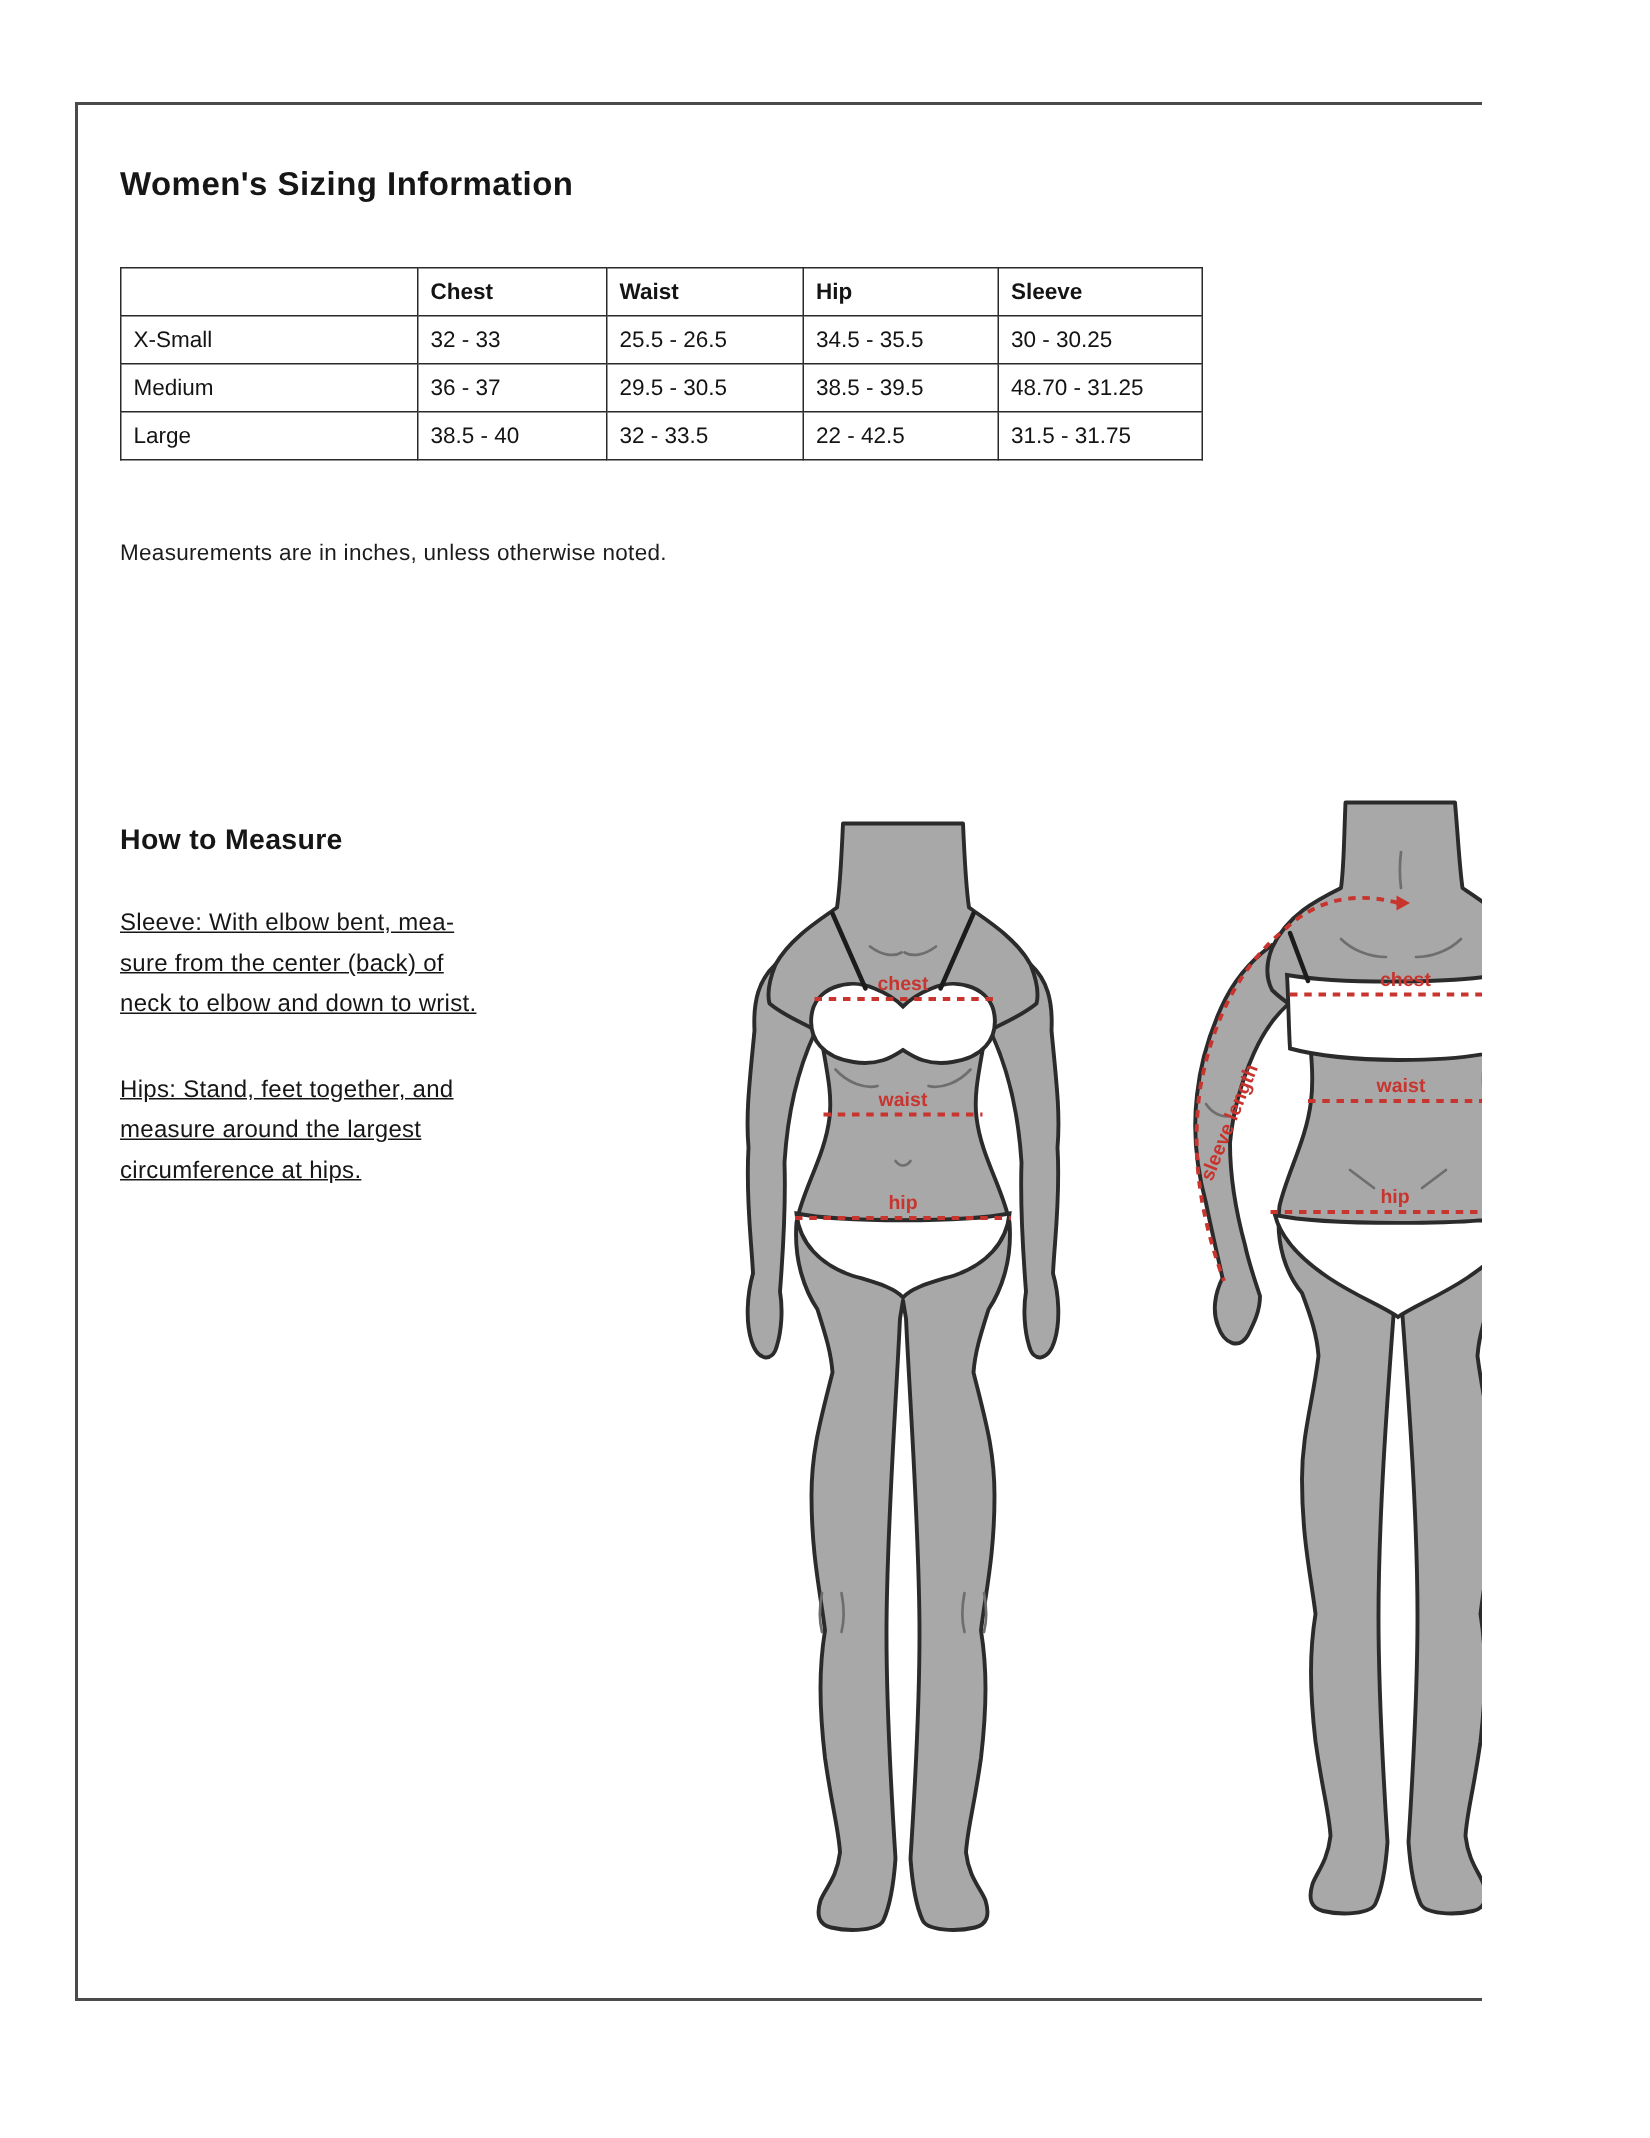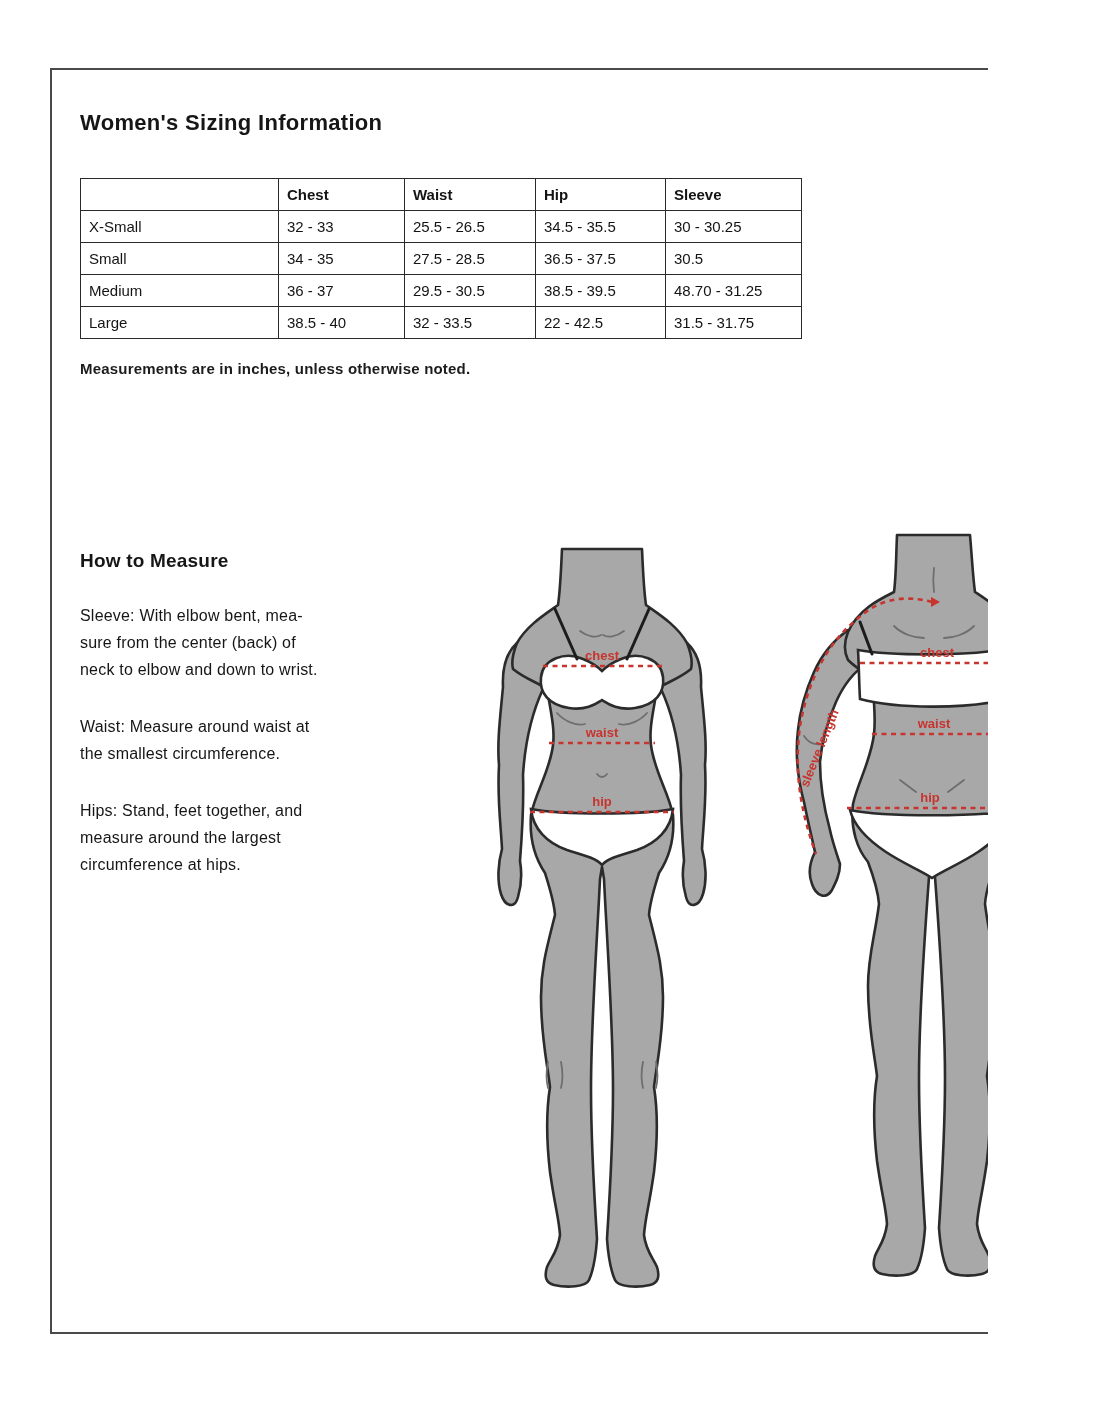--- a/index.html
+++ b/index.html
@@ -19,25 +19,25 @@
     position:absolute;left:28px;top:108px;border-collapse:collapse;
     font-size:15px;color:#141414;table-layout:fixed;
   }
   table.size-table th,table.size-table td{
     border:1.6px solid #2a2a2a;padding:6px 8px;text-align:left;vertical-align:middle;
     height:19px;white-space:nowrap;
   }
   table.size-table th{font-weight:bold;}
   .col0{width:181px;} .col1{width:109px;} .col2{width:114px;} .col3{width:113px;} .col4{width:119px;margin-top:20px;}
   .note{
-    position:absolute;left:28px;top:290px;font-size:15px;font-weight:bold;color:#1c1c1c;letter-spacing:0.2px;
+    position:absolute;left:28px;top:290px;font-size:15px;font-weight:normal;color:#1c1c1c;letter-spacing:0.2px;
   }
   .measure-col{position:absolute;left:28px;top:480px;width:350px;font-size:16px;color:#161616;}
   .measure-heading{margin:0 0 30px 0;font-size:19px;font-weight:bold;letter-spacing:0.2px;}
-  .para{margin:0 0 30px 0;line-height:27px;white-space:pre-line;letter-spacing:0.2px;}
+  .para{margin:0 0 30px 0;line-height:27px;white-space:pre-line;letter-spacing:0.2px;text-decoration:underline;}
   .fig{position:absolute;}
   .fig-front{left:435px;top:477px;}
   .fig-back{left:730px;top:460px;}
   .red-label{font-size:13px;font-weight:bold;}
 </style>
 </head>
 <body>
 
 <div class="canvas">
   <div class="sheet">
@@ -56,27 +56,20 @@
       </thead>
       <tbody>
         <tr>
           <td>X-Small</td>
           <td>32 - 33</td>
           <td>25.5 - 26.5</td>
           <td>34.5 - 35.5</td>
           <td>30 - 30.25</td>
         </tr>
         <tr>
-          <td>Small</td>
-          <td>34 - 35</td>
-          <td>27.5 - 28.5</td>
-          <td>36.5 - 37.5</td>
-          <td>30.5</td>
-        </tr>
-        <tr>
           <td>Medium</td>
           <td>36 - 37</td>
           <td>29.5 - 30.5</td>
           <td>38.5 - 39.5</td>
           <td>48.70 - 31.25</td>
         </tr>
         <tr>
           <td>Large</td>
           <td>38.5 - 40</td>
           <td>32 - 33.5</td>
@@ -86,22 +79,20 @@
       </tbody>
     </table>
 
     <div class="note">Measurements are in inches, unless otherwise noted.</div>
 
     <div class="measure-col">
       <p class="measure-heading">How to Measure</p>
       <p class="para">Sleeve: With elbow bent, mea-
 sure from the center (back) of
 neck to elbow and down to wrist.</p>
-      <p class="para">Waist: Measure around waist at
-the smallest circumference.</p>
       <p class="para">Hips: Stand, feet together, and
 measure around the largest
 circumference at hips.</p>
     </div>
 
     <svg class="fig fig-front" width="240" height="745" viewBox="0 0 240 745">
       <g stroke="#2b2b2b" stroke-width="2.6" fill="#a8a8a8" stroke-linejoin="round" stroke-linecap="round">
 
         <path d="M30,96
           C19,106 15,120 16,140 C13,172 10,195 12,218 C10,252 14,280 15,302

